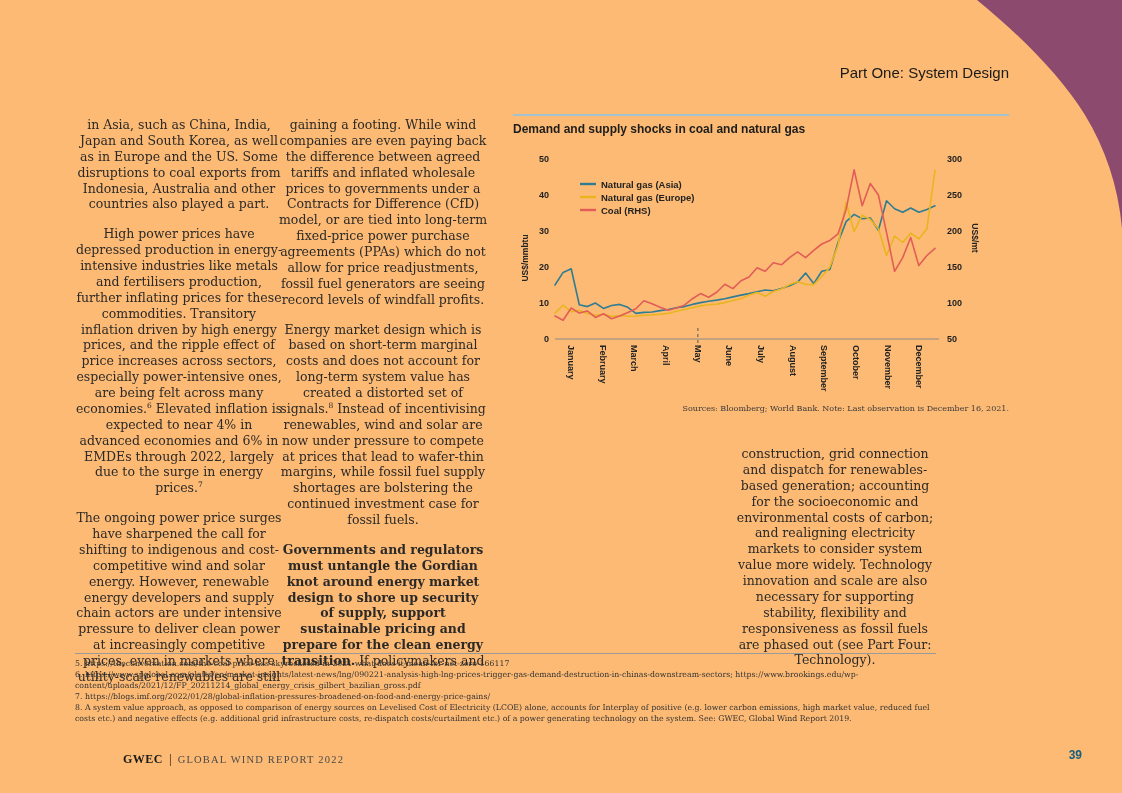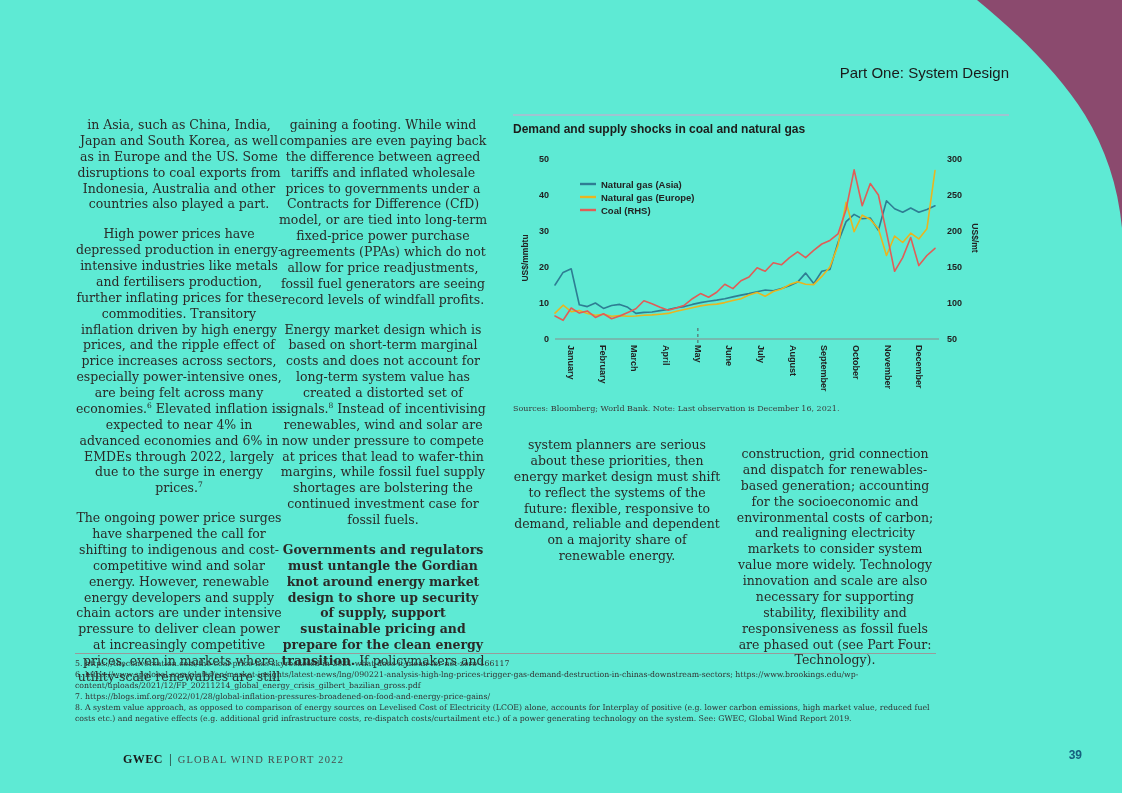--- a/index.html
+++ b/index.html
@@ -1,34 +1,34 @@
 <!DOCTYPE html>
 <html><head>
 <meta charset="utf-8">
 <style>
   html,body{margin:0;padding:0;background:#ffffff;}
-  .page{position:relative;width:1122px;height:793px;background:#5eead4;overflow:hidden;
+  .page{position:relative;width:1122px;height:793px;background:#fdba74;overflow:hidden;
         font-family:"DejaVu Serif", serif;color:#2b2a28;}
   .corner-svg{position:absolute;top:0;right:0;}
   .section-title{position:absolute;top:64px;left:650px;width:359px;text-align:right;
         font-family:"Liberation Sans", sans-serif;font-size:15px;font-weight:500;color:#1a1a1a;}
   .col{position:absolute;width:208px;font-size:12.5px;line-height:1.27;text-align:center;}
   .col p{margin:0 0 14px 0;}
   .col .bold{font-weight:bold;}
   sup{font-size:60%;line-height:0;}
   .col1{left:75px;top:117px;}
   .col2{left:279px;top:117px;}
   .col3{left:513px;top:437px;}
   .col4{left:731px;top:446px;}
   .chart-rule{position:absolute;left:513px;top:114px;width:496px;height:2px;background:#a0c3d1;}
   .chart-title{position:absolute;left:513px;top:122px;width:496px;
         font-family:"Liberation Sans", sans-serif;font-size:12px;font-weight:bold;color:#1d1d1b;}
   .chart-svg{position:absolute;left:513px;top:146px;}
   .chart-source{position:absolute;left:513px;top:404px;width:496px;
-        font-size:8px;color:#3a3a3a;}
+        font-size:8px;color:#3a3a3a;text-align:right;}
   .tick{font-family:"Liberation Sans", sans-serif;font-size:9px;font-weight:600;fill:#222;}
   .axlab{font-family:"Liberation Sans", sans-serif;font-size:8.5px;font-weight:600;fill:#222;}
   .legend{font-family:"Liberation Sans", sans-serif;font-size:9.5px;font-weight:600;fill:#222;}
   .fn-divider{position:absolute;left:75px;top:653px;width:861px;height:1px;background:#9a9a9a;}
   .footnotes{position:absolute;left:75px;top:658px;width:861px;font-size:7.8px;line-height:1.42;color:#333;}
   .footer{position:absolute;left:75px;top:749px;font-family:Liberation Serif, serif;margin-left:48px;}
   .footer-brand{font-size:12px;font-weight:800;color:#1a1a1a;letter-spacing:.5px;}
   .footer-sep{font-size:13px;color:#1a1a1a;margin:0 6px;font-weight:300;}
   .footer-title{font-size:10.5px;font-weight:400;color:#4a4a4a;letter-spacing:1.2px;}
   .page-number{position:absolute;left:1042px;top:748px;width:40px;text-align:right;
@@ -93,21 +93,20 @@
       <line x1="67" y1="38" x2="83" y2="38" stroke="#2e7d93" stroke-width="2.4"></line>
       <text x="88" y="41.5" class="legend">Natural gas (Asia)</text>
       <line x1="67" y1="51" x2="83" y2="51" stroke="#e9b51f" stroke-width="2.4"></line>
       <text x="88" y="54.5" class="legend">Natural gas (Europe)</text>
       <line x1="67" y1="64" x2="83" y2="64" stroke="#e15d57" stroke-width="2.4"></line>
       <text x="88" y="67.5" class="legend">Coal (RHS)</text>
     </svg>
   <div class="chart-source">Sources: Bloomberg; World Bank. Note: Last observation is December 16, 2021.</div>
 
   <div class="col col3">
-      <p><span>system planners are serious about these priorities, then energy market design must shift to reflect the systems of the future: flexible, responsive to demand, reliable and dependent on a majority share of renewable energy.</span></p>
     </div>
   <div class="col col4">
       <p><span>construction, grid connection and dispatch for renewables-based generation; accounting for the socioeconomic and environmental costs of carbon; and realigning electricity markets to consider system value more widely. Technology innovation and scale are also necessary for supporting stability, flexibility and responsiveness as fossil fuels are phased out (see Part Four: Technology).</span></p>
     </div>
 
   <div class="fn-divider"></div>
   <div class="footnotes">
       <div>5. https://theconversation.com/the-coal-price-has-skyrocketed-in-2021-what-does-it-mean-for-net-zero-166117</div>
       <div>6. https://www.spglobal.com/platts/en/market-insights/latest-news/lng/090221-analysis-high-lng-prices-trigger-gas-demand-destruction-in-chinas-downstream-sectors; https://www.brookings.edu/wp-content/uploads/2021/12/FP_20211214_global_energy_crisis_gilbert_bazilian_gross.pdf</div>
       <div>7. https://blogs.imf.org/2022/01/28/global-inflation-pressures-broadened-on-food-and-energy-price-gains/</div>

